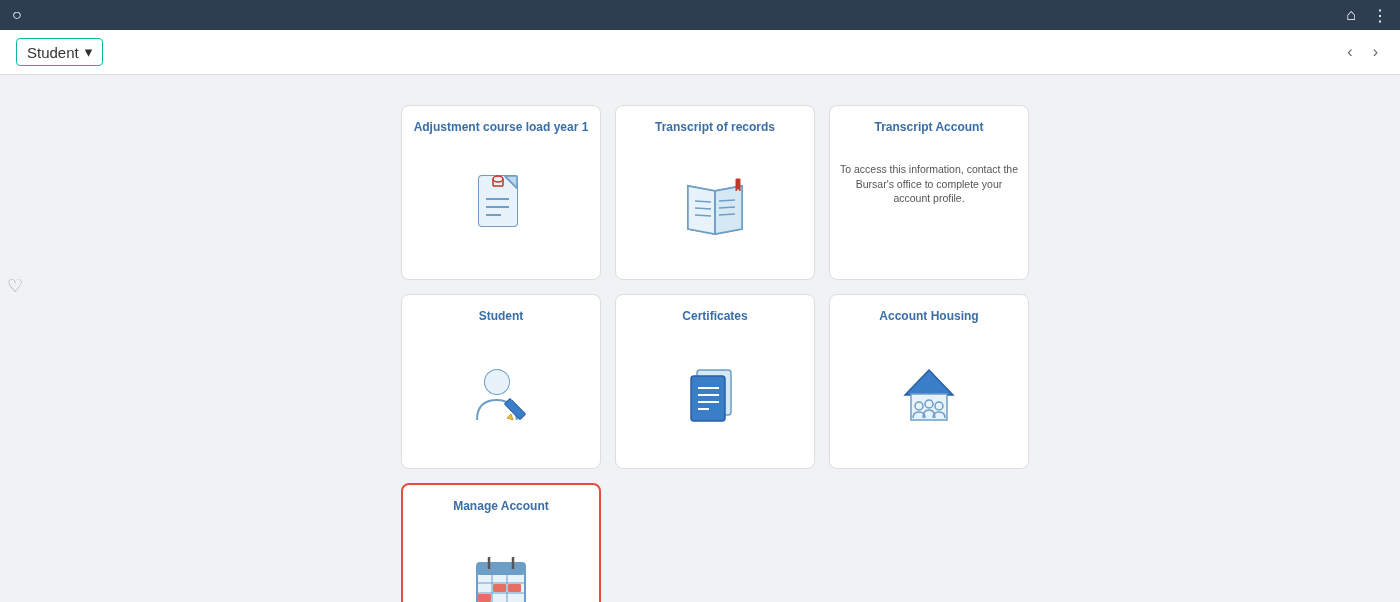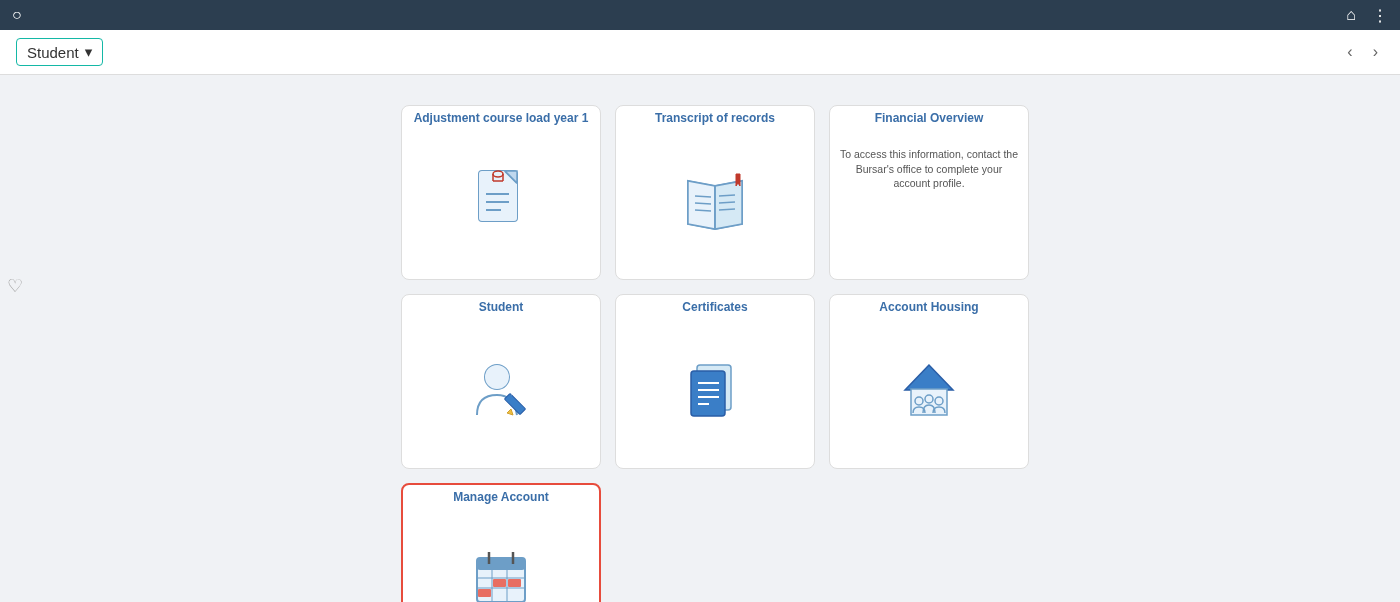--- a/index.html
+++ b/index.html
@@ -83,21 +83,21 @@
     }
 
     .card {
       background: #fff;
       border: 1px solid #ddd;
       border-radius: 8px;
       display: flex;
       flex-direction: column;
       align-items: center;
       justify-content: flex-start;
-      padding: 5px 10px 10px;
+      padding: 14px 10px 10px;
       cursor: pointer;
       transition: box-shadow 0.2s;
     }
     .card.selected { border: 2px solid #e74c3c; }
 
     .card-title {
       font-size: 12px;
       font-weight: bold;
       color: #3a6ea8;
       text-align: center;
@@ -107,21 +107,21 @@
       flex: 1;
       display: flex;
       align-items: center;
       justify-content: center;
     }
     .card-desc {
       font-size: 10.5px;
       color: #555;
       text-align: center;
       line-height: 1.4;
-      margin-top: 14px;
+      margin-top: 20px;
     }
 
     
     svg { overflow: visible; }
   </style>
 </head>
 <body>
 
 <div class="top-bar">
   <div class="top-bar-left">
@@ -192,21 +192,21 @@
             <line x1="36" y1="30" x2="52" y2="29" stroke="#6d9ec7" stroke-width="1.5"></line>
             <line x1="36" y1="37" x2="52" y2="36" stroke="#6d9ec7" stroke-width="1.5"></line>
             <line x1="36" y1="44" x2="52" y2="43" stroke="#6d9ec7" stroke-width="1.5"></line>
 
             <polygon points="53,8 57,8 57,20 55,17 53,20" fill="#c0392b" stroke="#c0392b" stroke-width="1"></polygon>
           </svg>
         </div>
       </div>
 
       <div class="card">
-        <div class="card-title">Financial Overview</div>
+        <div class="card-title">Transcript Account</div>
         <div class="card-desc">To access this information, contact the Bursar's office to complete your account profile.</div>
       </div>
 
       <div class="card">
         <div class="card-title">Student</div>
         <div class="card-icon">
           <svg width="65" height="70" viewBox="0 0 65 70">
 
             <circle cx="28" cy="22" r="12" fill="none" stroke="#6d9ec7" stroke-width="2"></circle>
             <circle cx="28" cy="22" r="12" fill="#e8f2fb"></circle>

